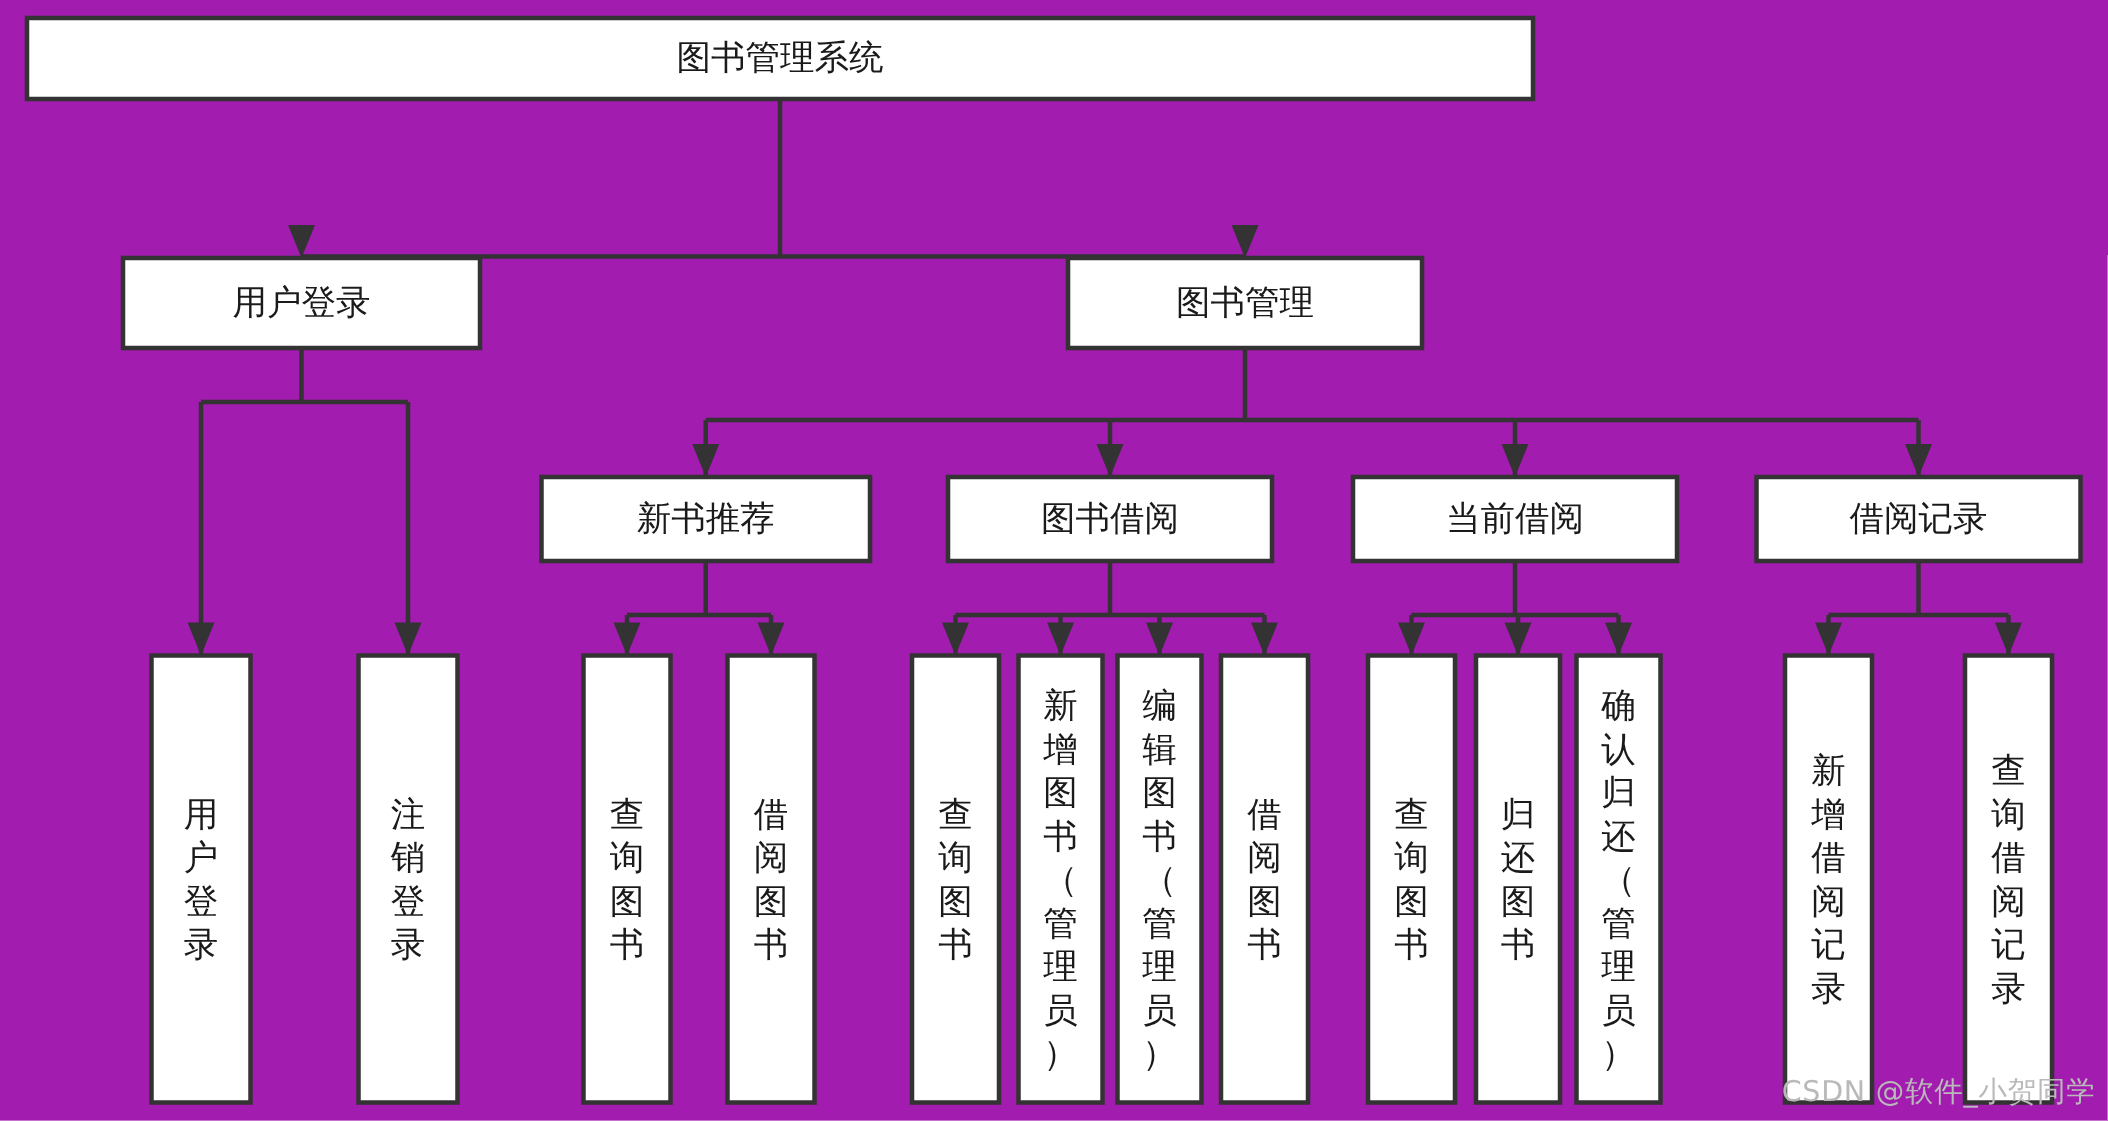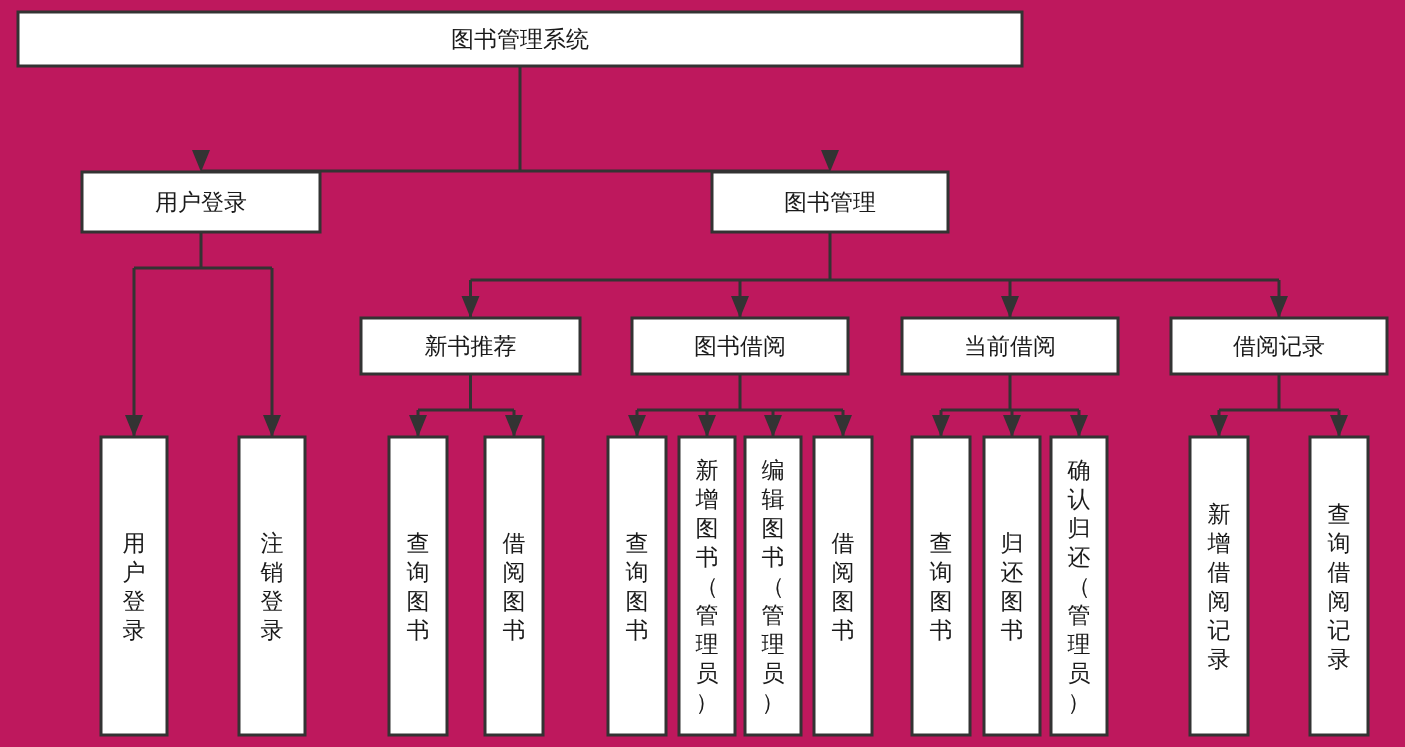--- a/index.html
+++ b/index.html
@@ -11,21 +11,21 @@
   body {
     width: 1405px;
     height: 747px;
     overflow: hidden;
     font-family: "DejaVu Sans", "Liberation Sans", sans-serif;
   }
   #diagram-root {
     position: relative;
     width: 1405px;
     height: 747px;
-    background: #be185d;
+    background: #a21caf;
   }
   svg#flowchart {
     display: block;
     width: 1405px;
     height: 747px;
   }
   .box-rect {
     fill: #ffffff;
     stroke: #333333;
     stroke-width: 3;
@@ -215,13 +215,14 @@
         <g>
           <rect x="1190" y="437" width="58" height="298" class="box-rect"></rect>
           <text x="1219" y="521.62" class="box-label-v"><tspan x="1219" dy="0">新</tspan><tspan x="1219" dy="29">增</tspan><tspan x="1219" dy="29">借</tspan><tspan x="1219" dy="29">阅</tspan><tspan x="1219" dy="29">记</tspan><tspan x="1219" dy="29">录</tspan></text>
         </g>
         <g>
           <rect x="1310" y="437" width="58" height="298" class="box-rect"></rect>
           <text x="1339" y="521.62" class="box-label-v"><tspan x="1339" dy="0">查</tspan><tspan x="1339" dy="29">询</tspan><tspan x="1339" dy="29">借</tspan><tspan x="1339" dy="29">阅</tspan><tspan x="1339" dy="29">记</tspan><tspan x="1339" dy="29">录</tspan></text>
         </g>
       </g>
   </svg>
+  <div class="watermark-text">CSDN @软件_小贺同学</div>
 </div>
 
 </body></html>

